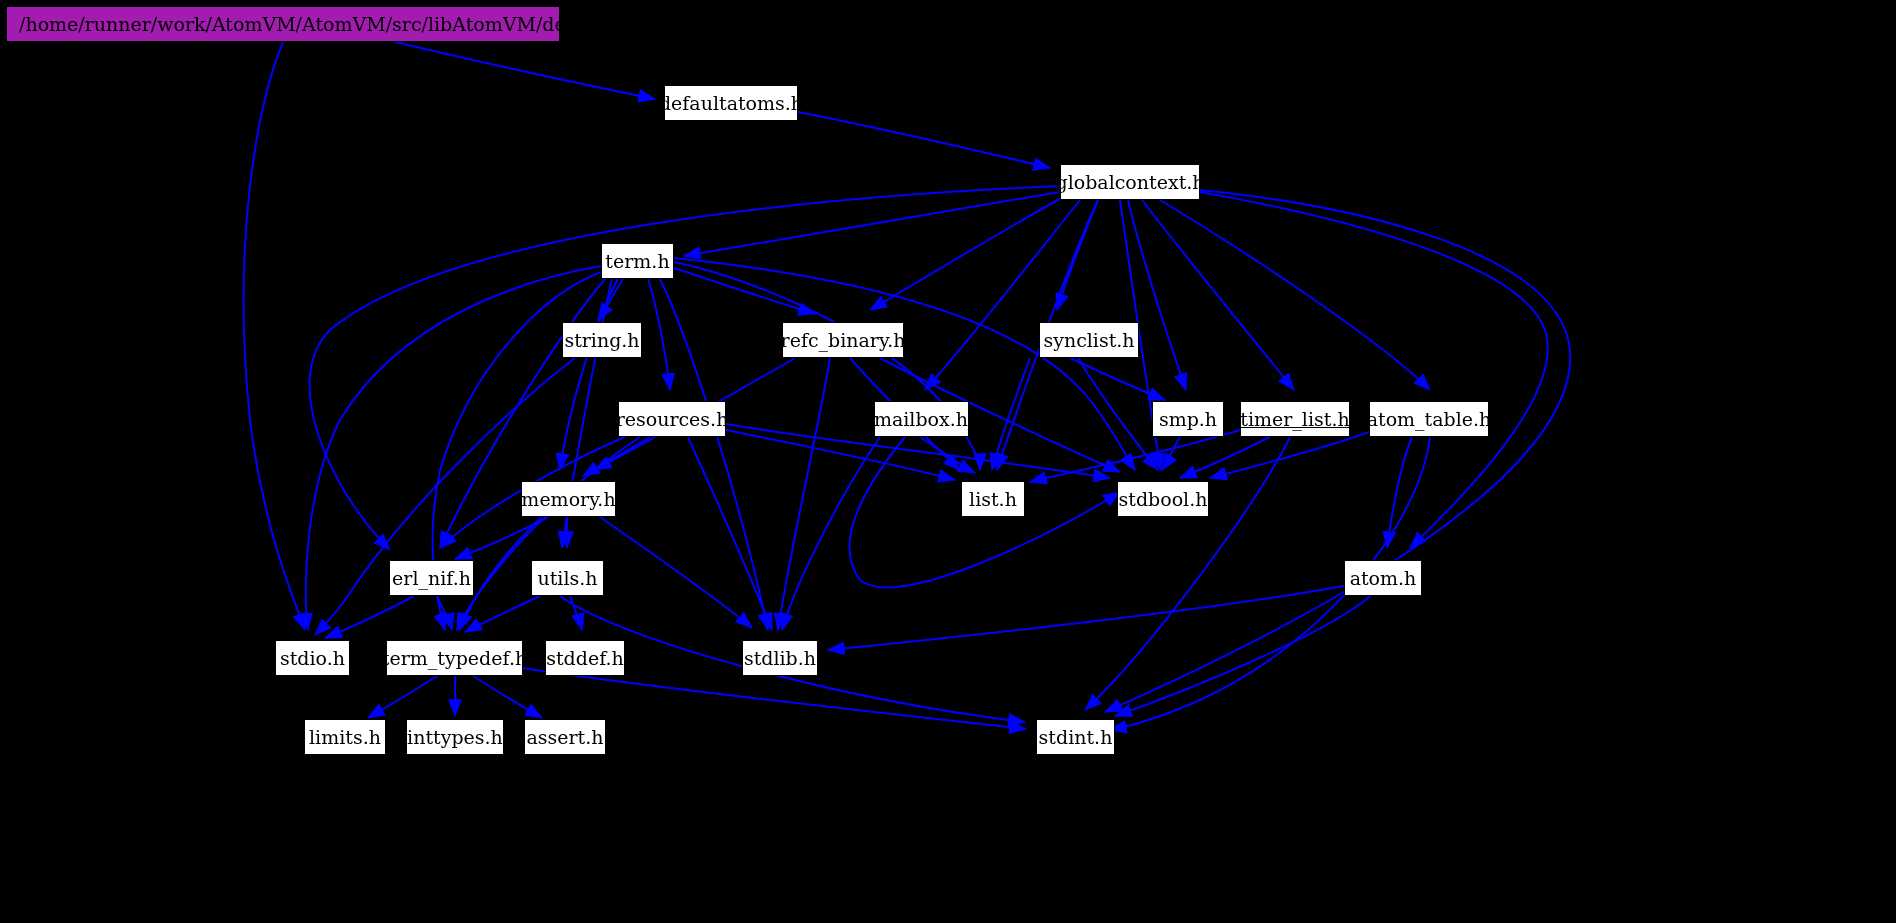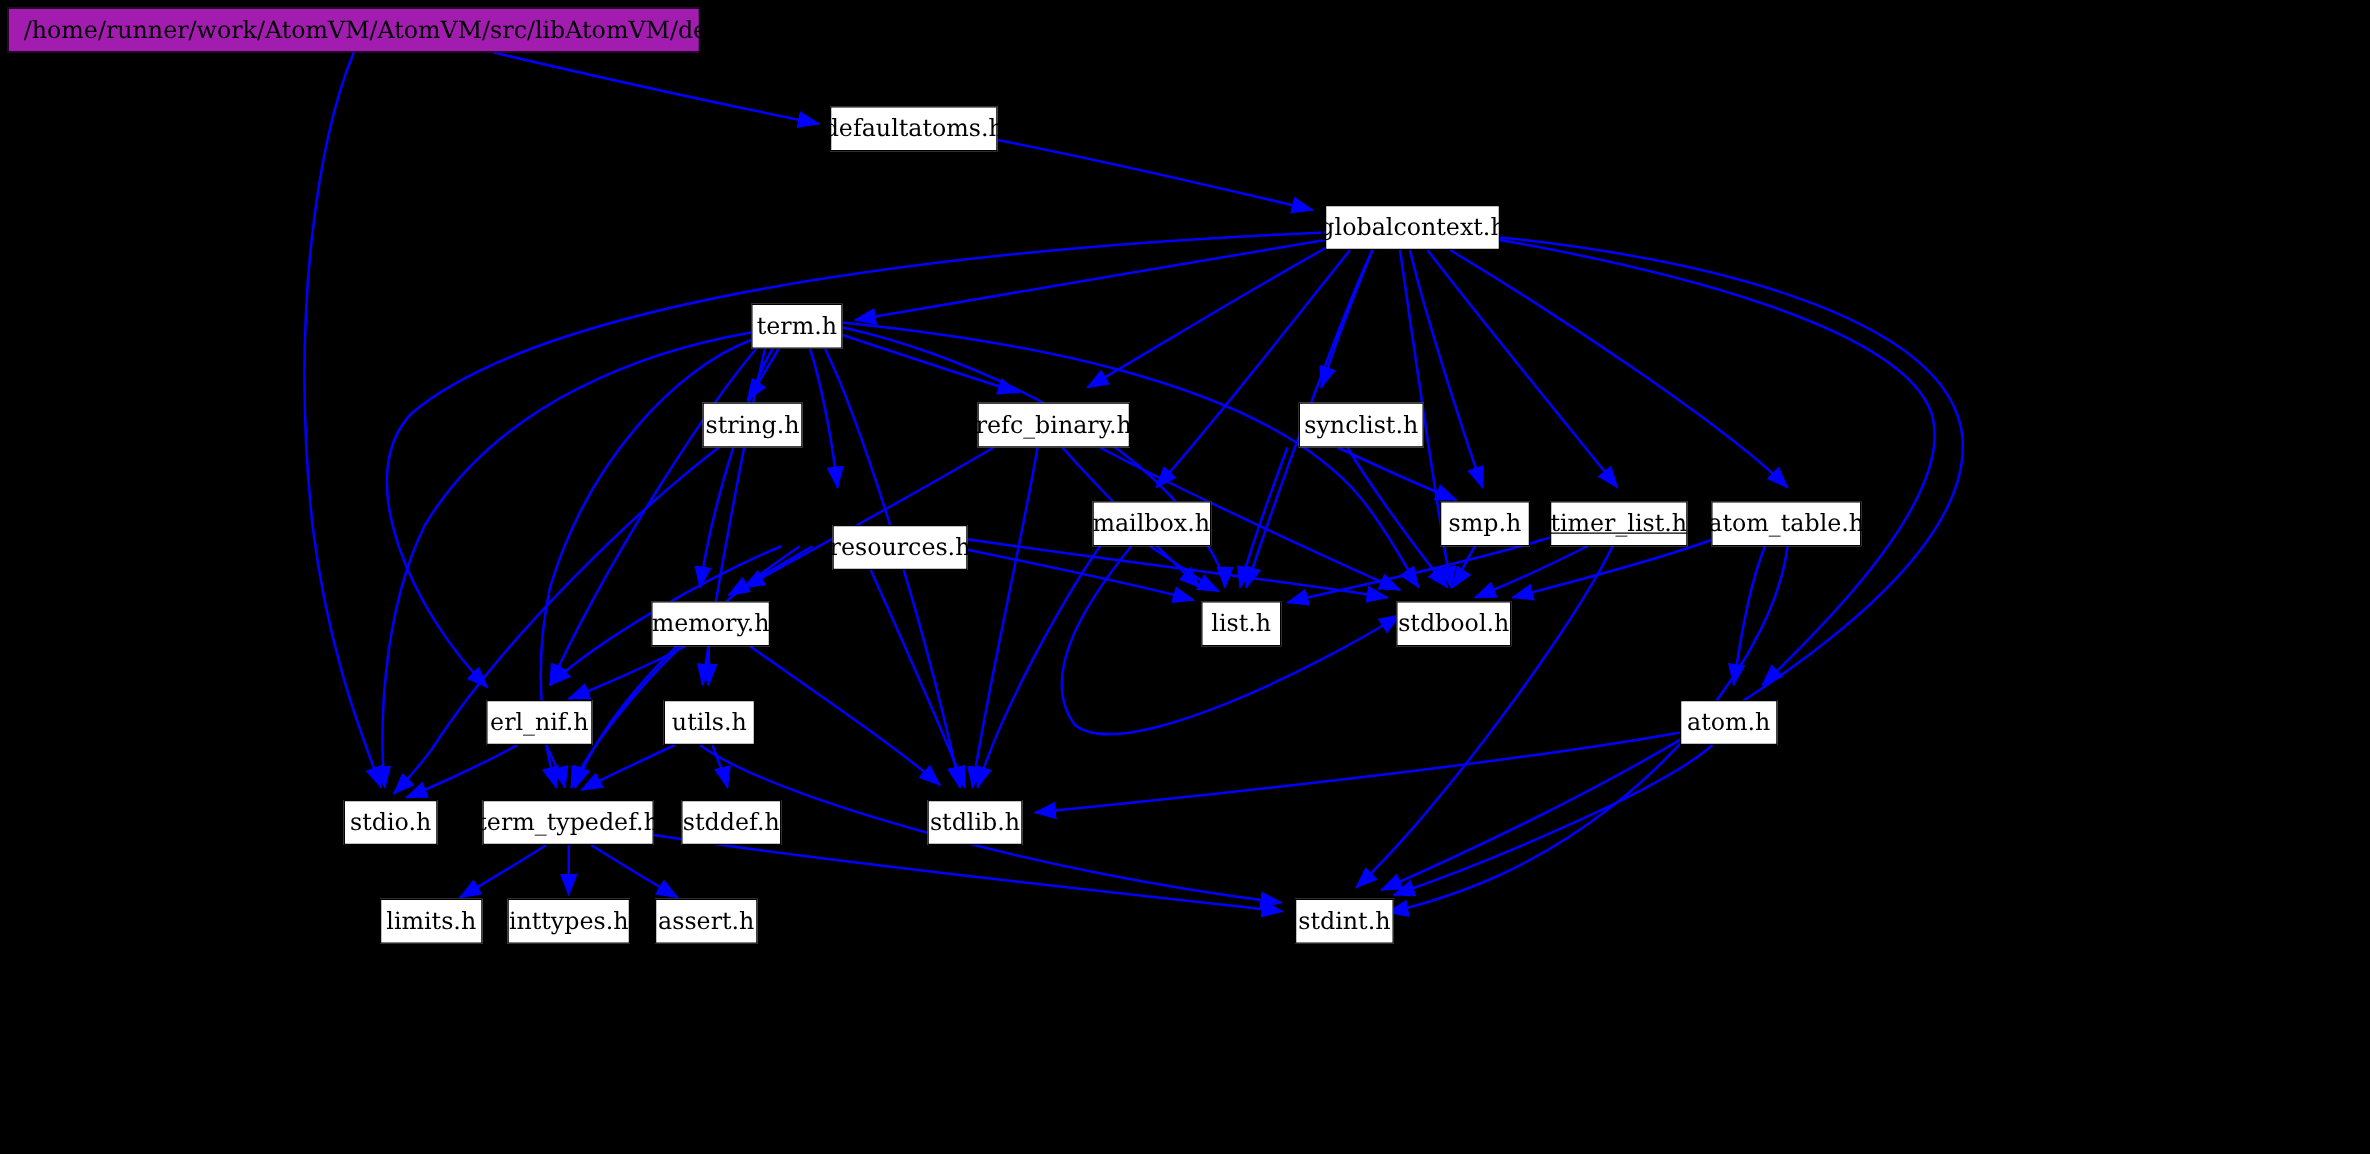--- a/index.html
+++ b/index.html
@@ -139,21 +139,21 @@
       </div>
       <div class="node-box" style="left: 562px; top: 322px; width: 80px; height: 36px;">
         <span>string.h</span>
       </div>
       <div class="node-box" style="left: 782px; top: 322px; width: 122px; height: 36px;">
         <span>refc_binary.h</span>
       </div>
       <div class="node-box" style="left: 1003px; top: 322px; width: 100px; height: 36px; margin-left: 36px;">
         <span>synclist.h</span>
       </div>
-      <div class="node-box" style="left: 618px; top: 420px; width: 108px; height: 36px; margin-left: 48px;">
+      <div class="node-box" style="left: 618px; top: 401px; width: 108px; height: 36px;">
         <span>resources.h</span>
       </div>
       <div class="node-box" style="left: 874px; top: 401px; width: 95px; height: 36px; justify-content: flex-end;">
         <span>mailbox.h</span>
       </div>
       <div class="node-box" style="left: 1152px; top: 401px; width: 72px; height: 36px;">
         <span>smp.h</span>
       </div>
       <div class="node-box" style="left: 1240px; top: 401px; width: 110px; height: 36px; text-decoration: underline;">
         <span>timer_list.h</span>

